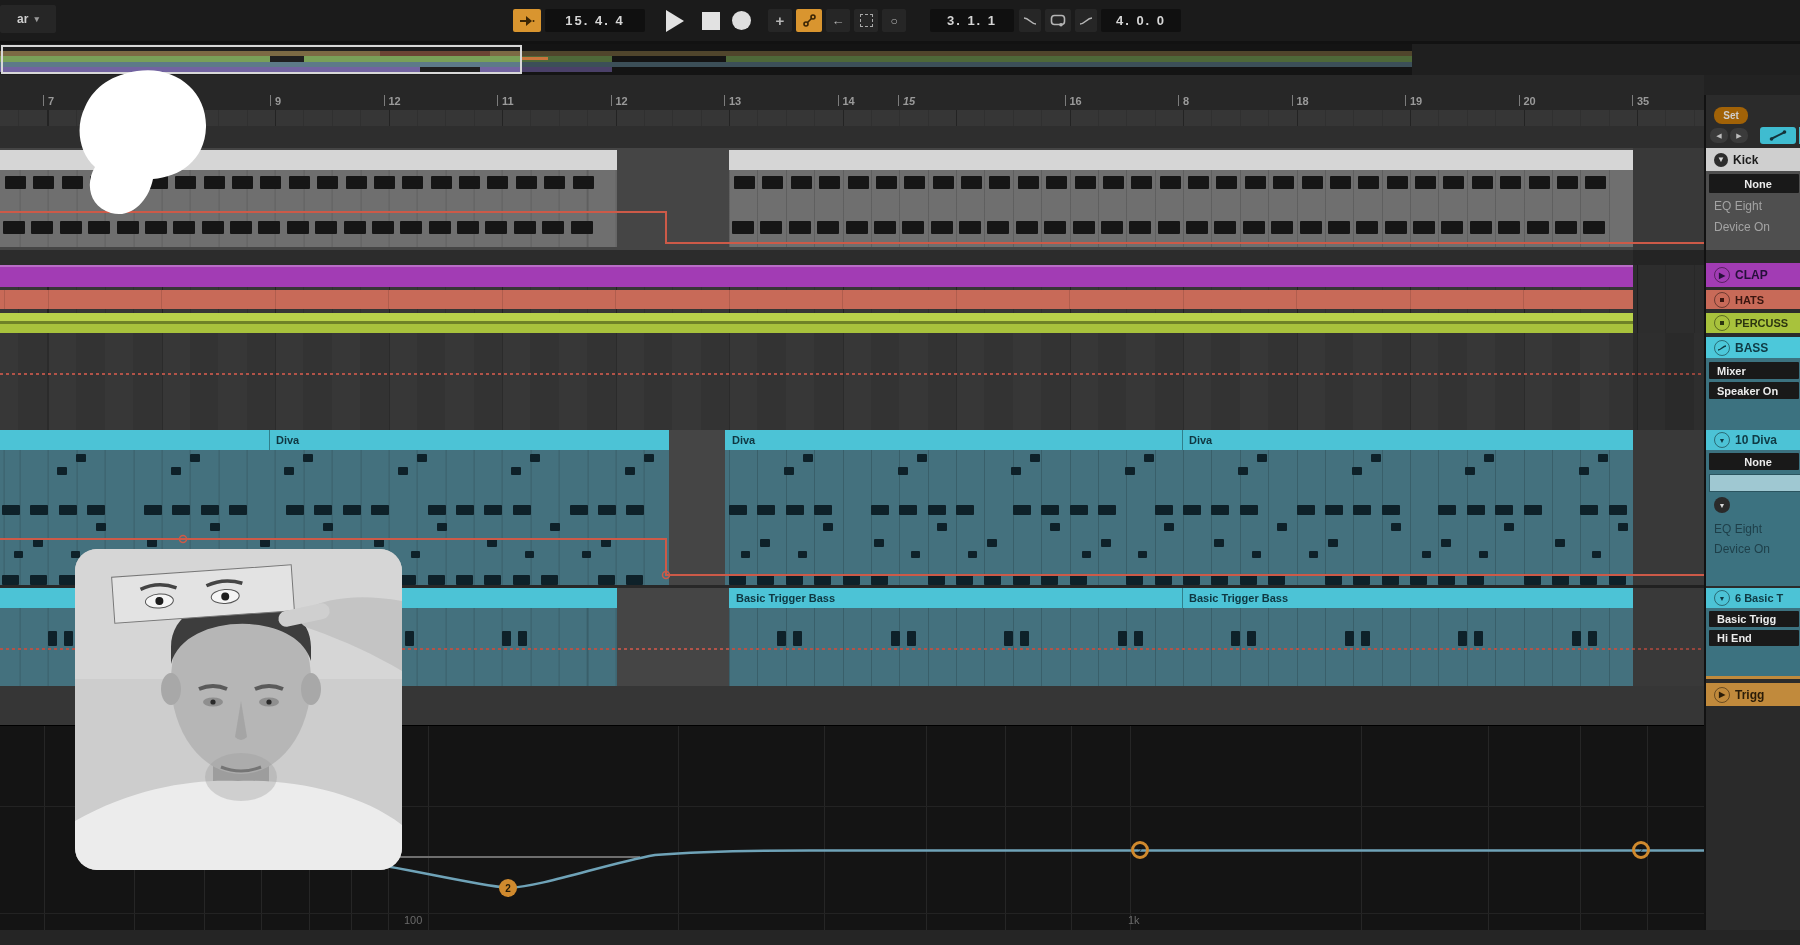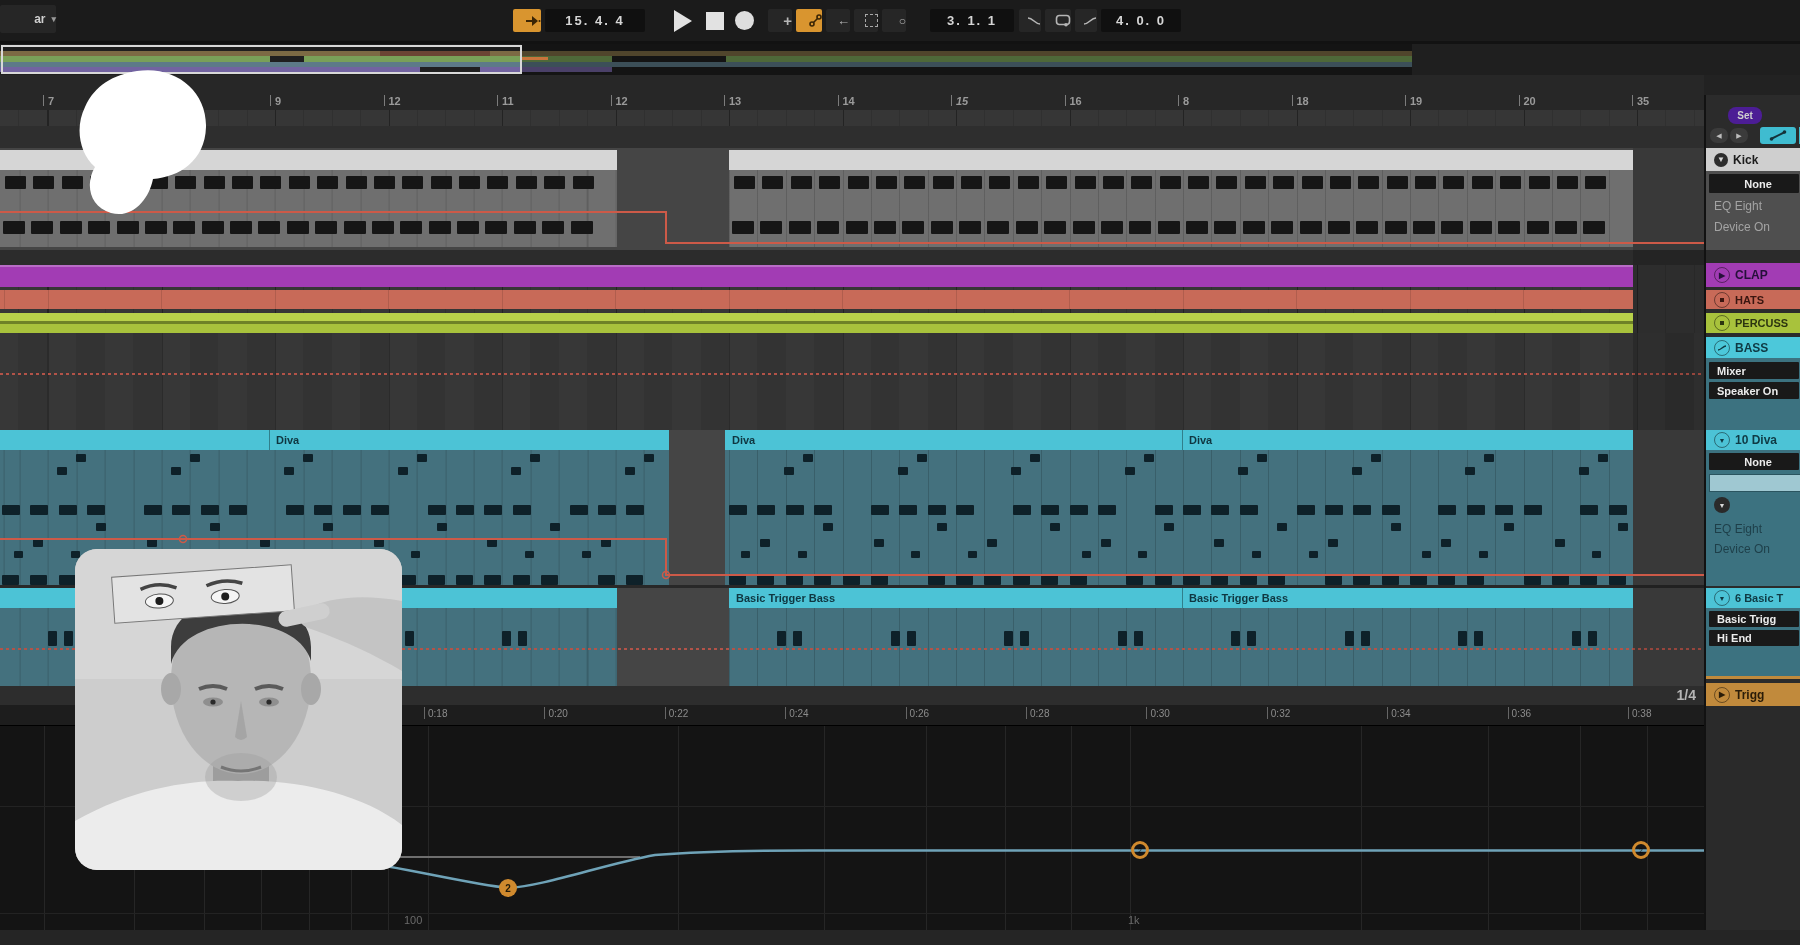--- a/index.html
+++ b/index.html
@@ -3,21 +3,21 @@
 <meta charset="utf-8">
 <style>
   html,body{margin:0;padding:0;background:#111;}
   #app{position:relative;width:1800px;height:945px;background:#222;overflow:hidden;
        font-family:"Liberation Sans",sans-serif;-webkit-font-smoothing:antialiased;}
   .abs{position:absolute;}
   
   #topbar{position:absolute;left:0;top:0;width:1800px;height:41px;background:#1b1b1b;border-bottom:3px solid #121212;}
   .tbox{position:absolute;top:9px;height:23px;background:#101010;color:#d6d6d6;font-size:13px;font-weight:bold;
         letter-spacing:2px;display:flex;align-items:center;justify-content:center;border-radius:2px;}
-  .tbtn{position:absolute;top:9px;height:23px;background:#262626;border-radius:2px;display:flex;align-items:center;justify-content:flex-end;color:#b5b5b5;}
+  .tbtn{position:absolute;top:9px;height:23px;background:#262626;border-radius:2px;display:flex;align-items:center;justify-content:center;color:#b5b5b5;}
   .tbtn.orange{background:#d9952f;color:#3a2505;}
   
   #overview{position:absolute;left:0;top:44px;width:1800px;height:31px;background:#1f1f1f;}
   
   #barruler{position:absolute;left:0;top:75px;width:1704px;height:35px;background:#272727;border-bottom:1px solid #1a1a1a;}
   .bar-num{position:absolute;bottom:3px;color:#9a9a9a;font-size:11px;font-weight:bold;}
   .bar-num::before{content:"";position:absolute;left:-5px;top:0px;width:1px;height:11px;background:#7c7c7c;}
   
   #arrange{position:absolute;left:0;top:110px;width:1704px;height:615px;background:#363636;}
   #arrange .grid{position:absolute;left:0;top:0;width:1704px;height:576px;
@@ -138,21 +138,21 @@
 
   <div id="barruler">
       <span class="bar-num" style="left: 48px;">7</span>
       <span class="bar-num" style="left: 161.5px;">8</span>
       <span class="bar-num" style="left: 275px;">9</span>
       <span class="bar-num" style="left: 388.5px;">12</span>
       <span class="bar-num" style="left: 502px;">11</span>
       <span class="bar-num" style="left: 615.5px;">12</span>
       <span class="bar-num" style="left: 729px;">13</span>
       <span class="bar-num" style="left: 842.5px;">14</span>
-      <span class="bar-num" style="left: 956px; font-style: italic;">15</span>
+      <span class="bar-num" style="left: 903px; font-style: italic;">15</span>
       <span class="bar-num" style="left: 1069.5px;">16</span>
       <span class="bar-num" style="left: 1183px;">8</span>
       <span class="bar-num" style="left: 1296.5px;">18</span>
       <span class="bar-num" style="left: 1410px;">19</span>
       <span class="bar-num" style="left: 1523.5px;">20</span>
       <span class="bar-num" style="left: 1637px;">35</span>
     </div>
 
   <div id="arrange">
     <div class="grid"></div>
@@ -494,37 +494,21 @@
 
     <div class="abs" style="left:1633px;top:38px;width:71px;height:538px;background:rgba(0,0,0,0.16);"></div>
 
     <svg class="abs" style="left:0;top:0;" width="1704" height="576">
       <polyline points="0,102 666,102 666,133 1704,133" fill="none" stroke="#cd5a48" stroke-width="2"></polyline>
       <polyline points="0,429 666,429 666,465 1704,465" fill="none" stroke="#cd5a48" stroke-width="2"></polyline>
       <circle cx="183" cy="429" r="3.5" fill="none" stroke="#cd5a48" stroke-width="1.5"></circle>
       <circle cx="666" cy="465" r="3.5" fill="none" stroke="#cd5a48" stroke-width="1.5"></circle>
     </svg>
 
-    <div class="abs" style="left:0;top:576px;width:1704px;height:19px;background:#2d2d2d;">
-      <span style="position:absolute;right:8px;top:1px;color:#b5b5b5;font-size:14px;font-weight:bold;">1/4</span>
-    </div>
-
-    <div id="timeruler" class="abs" style="left:0;top:595px;width:1704px;height:20px;background:#1d1d1d;">
-        <span class="timelabel" style="left: 428px;">0:18</span>
-        <span class="timelabel" style="left: 548.4px;">0:20</span>
-        <span class="timelabel" style="left: 668.8px;">0:22</span>
-        <span class="timelabel" style="left: 789.2px;">0:24</span>
-        <span class="timelabel" style="left: 909.6px;">0:26</span>
-        <span class="timelabel" style="left: 1030px;">0:28</span>
-        <span class="timelabel" style="left: 1150.4px;">0:30</span>
-        <span class="timelabel" style="left: 1270.8px;">0:32</span>
-        <span class="timelabel" style="left: 1391.2px;">0:34</span>
-        <span class="timelabel" style="left: 1511.6px;">0:36</span>
-        <span class="timelabel" style="left: 1632px;">0:38</span>
-      </div>
+
   </div>
 
   <div id="autolane">
     <div id="autogrid">
         <div class="vgrid" style="left: 44px;"></div>
         <div class="vgrid" style="left: 134px;"></div>
         <div class="vgrid" style="left: 204px;"></div>
         <div class="vgrid" style="left: 261px;"></div>
         <div class="vgrid" style="left: 309px;"></div>
         <div class="vgrid" style="left: 351px;"></div>
@@ -554,21 +538,21 @@
         <text x="1140" y="126.5" text-anchor="middle" font-size="7" font-weight="bold" fill="rgba(0,0,0,0.55)">2</text>
         <circle cx="1641" cy="124" r="7.5" fill="none" stroke="#d08a2e" stroke-width="3"></circle>
         <text x="1641" y="126.5" text-anchor="middle" font-size="7" font-weight="bold" fill="rgba(0,0,0,0.55)">2</text>
       </svg>
   </div>
 
   <div class="abs" style="left:0;top:930px;width:1800px;height:15px;background:#252525;"></div>
 
   <div id="sidebar">
 
-    <div class="sb" style="top:12px;left:22px;width:34px;height:17px;background:#4c1d95;border-radius:8px;color:#cfcfcf;font-size:10px;font-weight:bold;display:flex;align-items:center;justify-content:center;">
+    <div class="sb" style="top:12px;left:8px;width:34px;height:17px;background:#a16207;border-radius:8px;color:#cfcfcf;font-size:10px;font-weight:bold;display:flex;align-items:center;justify-content:center;">
       <span>Set</span>
     </div>
     <div class="sb" style="top:33px;left:4px;width:18px;height:15px;background:#3b3b3b;border-radius:7px;color:#bdbdbd;font-size:7px;display:flex;align-items:center;justify-content:center;">
       <span>◀</span>
     </div>
     <div class="sb" style="top:33px;left:24px;width:18px;height:15px;background:#3b3b3b;border-radius:7px;color:#bdbdbd;font-size:7px;display:flex;align-items:center;justify-content:center;">
       <span>▶</span>
     </div>
     <div class="sb" style="top:32px;left:54px;width:36px;height:17px;background:#3fbcd0;border-radius:3px;display:flex;align-items:center;justify-content:center;">
       <svg width="18" height="11" viewBox="0 0 18 11">

